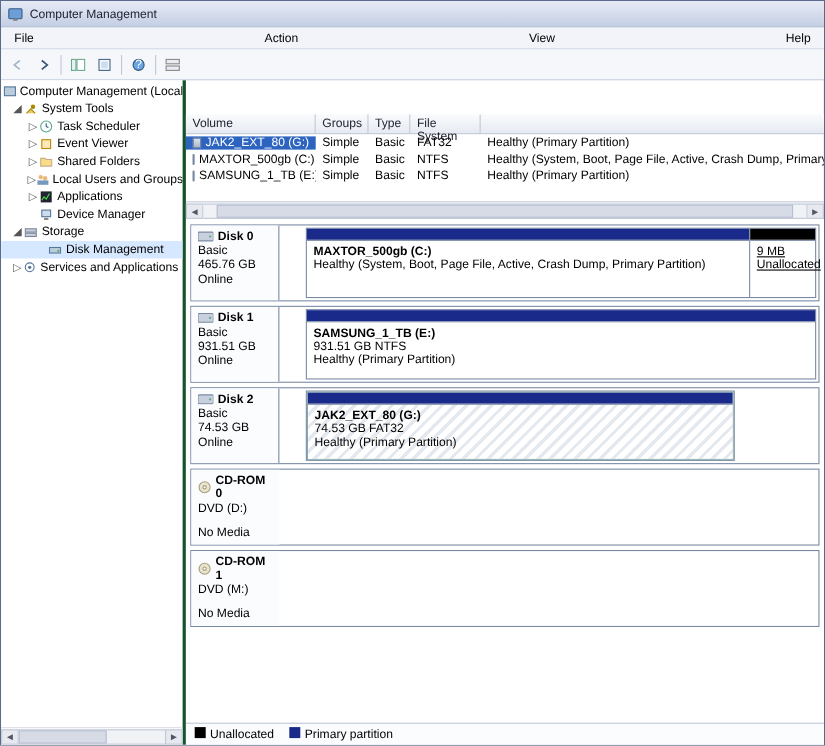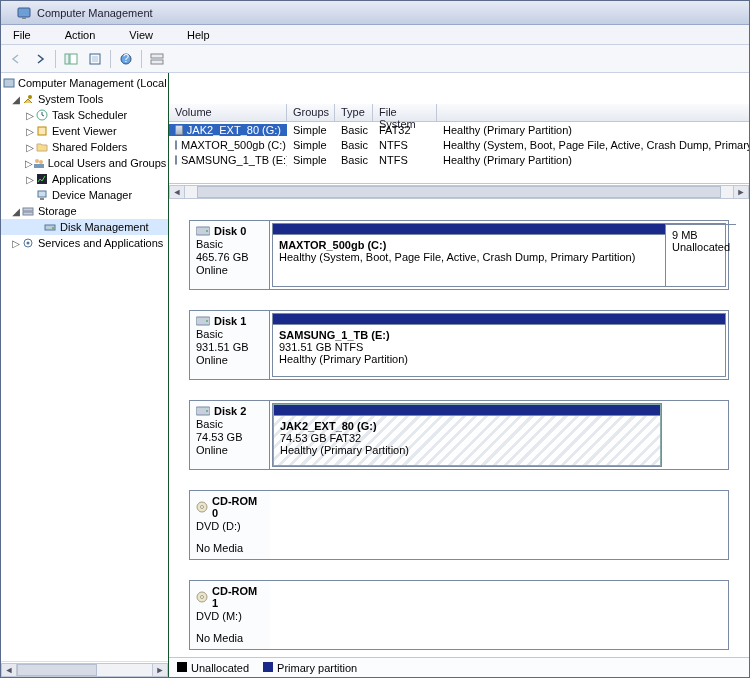--- a/index.html
+++ b/index.html
@@ -1,27 +1,27 @@
 <!DOCTYPE html>
 <html><head>
 <meta charset="utf-8">
 <style>
 * { box-sizing: border-box; font-family: "Segoe UI", Tahoma, sans-serif; font-size: 11px; }
 body { margin: 0; background: #eef1f6; overflow: hidden; }
 .window { width: 750px; height: 678px; background: #fff; border: 1px solid #5a6a8a; display: flex; flex-direction: column; box-shadow: 2px 2px 6px rgba(0,0,0,.2); }
-.titlebar { height: 24px; background: linear-gradient(#e6eaf5,#c4cfe4); border-bottom: 1px solid #99a8c7; display: flex; align-items: center; padding: 0 16px; color: #223; }
+.titlebar { height: 24px; background: linear-gradient(#e6eaf5,#c4cfe4); border-bottom: 1px solid #99a8c7; display: flex; align-items: center; padding: 0 6px; color: #223; }
 .titlebar .appicon { width: 14px; height: 14px; margin-right: 6px; display: inline-flex; align-items: center; justify-content: center; }
-.menubar { height: 20px; background: #f2f4f9; border-bottom: 1px solid #c9d1e2; display: flex; align-items: center; padding: 0 4px; gap: 18px; }
+.menubar { height: 20px; background: #f2f4f9; border-bottom: 1px solid #c9d1e2; display: flex; align-items: center; padding: 0 4px; gap: 0; justify-content: space-between; }
 .menubar span { padding: 2px 8px; cursor: default; }
 .toolbar { height: 28px; background: #f5f7fb; border-bottom: 1px solid #c9d1e2; display: flex; align-items: center; padding: 0 4px; gap: 2px; }
 .tbtn { width: 22px; height: 22px; display: inline-flex; align-items: center; justify-content: center; border-radius: 2px; color: #446; }
 .tbtn.disabled { opacity: .4; }
 .tsep { width: 1px; height: 18px; background: #c0c8d8; margin: 0 2px; }
 .body { flex: 1; display: flex; min-height: 0; }
-.tree { width: 168px; border-right: 1px solid #14532d; background: #fff; overflow: hidden; display: flex; flex-direction: column; }
+.tree { width: 168px; border-right: 3px solid #14532d; background: #fff; overflow: hidden; display: flex; flex-direction: column; }
 .tree-inner { flex: 1; overflow: hidden; padding: 2px 0; }
 .tnode { display: flex; align-items: center; height: 16px; padding-right: 4px; white-space: nowrap; cursor: default; }
 .tnode .tw { display: inline-block; width: 10px; text-align: center; color: #555; font-size: 10px; }
 .tnode .ic { width: 14px; height: 14px; margin: 0 3px 0 0; display: inline-flex; align-items: center; justify-content: center; }
 .tnode.sel { background: #d6e8ff; }
 .sel .txt { text-decoration: underline dotted transparent; }
 .tree-scroll { height: 16px; border-top: 1px solid #dcdfe6; display: flex; align-items: center; }
 .tree-scroll .sbtn { width: 16px; height: 14px; background: #e6e9ef; border: 1px solid #c0c8d8; display: flex; align-items: center; justify-content: center; color: #556; font-size: 9px; }
 .tree-scroll .strack { flex: 1; height: 14px; background: #f0f2f6; border-top: 1px solid #c0c8d8; border-bottom: 1px solid #c0c8d8; position: relative; }
 .tree-scroll .sthumb { position: absolute; left: 0; top: 0; bottom: 0; width: 80px; background: #d6dbe6; border: 1px solid #b6bfd0; }
@@ -31,32 +31,32 @@
 .vollist { height: 62px; border-bottom: 1px solid #c0c8d8; overflow: hidden; }
 .vrow { display: flex; height: 15px; align-items: center; }
 .vrow .cell { padding: 0 6px; white-space: nowrap; overflow: hidden; }
 .vrow.sel .cell.first { background: #2c64c0; color: #fff; }
 .vrow .dicon { width: 12px; height: 10px; margin-right: 4px; display: inline-block; background: linear-gradient(#dce3ee,#aab5c8); border: 1px solid #7a8aa5; border-radius: 1px; position: relative; }
 .hscroll { height: 16px; display: flex; align-items: center; }
 .hscroll .sbtn { width: 16px; height: 14px; background: #e6e9ef; border: 1px solid #c0c8d8; display: flex; align-items: center; justify-content: center; color: #556; font-size: 9px; }
 .hscroll .strack { flex: 1; height: 14px; background: #f0f2f6; border-top: 1px solid #c0c8d8; border-bottom: 1px solid #c0c8d8; position: relative; }
 .hscroll .sthumb { position: absolute; left: 12px; right: 12px; top: 0; bottom: 0; background: #d6dbe6; border: 1px solid #b6bfd0; }
 .disks { flex: 1; overflow: auto; background: #fff; }
-.disk { display: flex; margin: 20px; border: 1px solid #7a8aa5; min-height: 70px; }
+.disk { display: flex; margin: 4px; border: 1px solid #7a8aa5; min-height: 70px; gap: 22px; }
 .dleft { width: 80px; border-right: 1px solid #7a8aa5; padding: 4px 6px; background: #fbfcfe; }
 .dleft .dname { font-weight: bold; display: flex; align-items: center; gap: 4px; }
 .dleft .dline { margin-top: 1px; }
 .dright { flex: 1; display: flex; border: 1px solid #7a8aa5; margin: 2px; }
 .part { flex: 1; display: flex; flex-direction: column; }
 .part .pbar { height: 10px; background: #1a2a8a; }
 .part .pbody { flex: 1; padding: 4px 6px; border-top: 1px solid #7a8aa5; }
 .part .pname { font-weight: bold; }
 .part.hatch .pbody { background: repeating-linear-gradient(135deg,#fff 0 5px,#e4e8ef 5px 8px); }
 .part.hatch { border: 1px solid #8aa; }
-.unalloc { width: 60px; border-left: 1px solid #7a8aa5; display: flex; flex-direction: row; }
+.unalloc { width: 60px; border-left: 1px solid #7a8aa5; display: flex; flex-direction: column; text-decoration: underline; }
 .unalloc .pbar { height: 10px; background: #000; }
 .unalloc .pbody { flex: 1; padding: 4px 6px; border-top: 1px solid #7a8aa5; }
 .legend { height: 20px; border-top: 1px solid #c0c8d8; display: flex; align-items: center; padding: 0 8px; gap: 14px; background: #fbfcfe; }
 .legend .sw { width: 10px; height: 10px; display: inline-block; margin-right: 4px; }
 svg { display: block; }
 </style>
 </head>
 <body>
 
 <div class="window">

